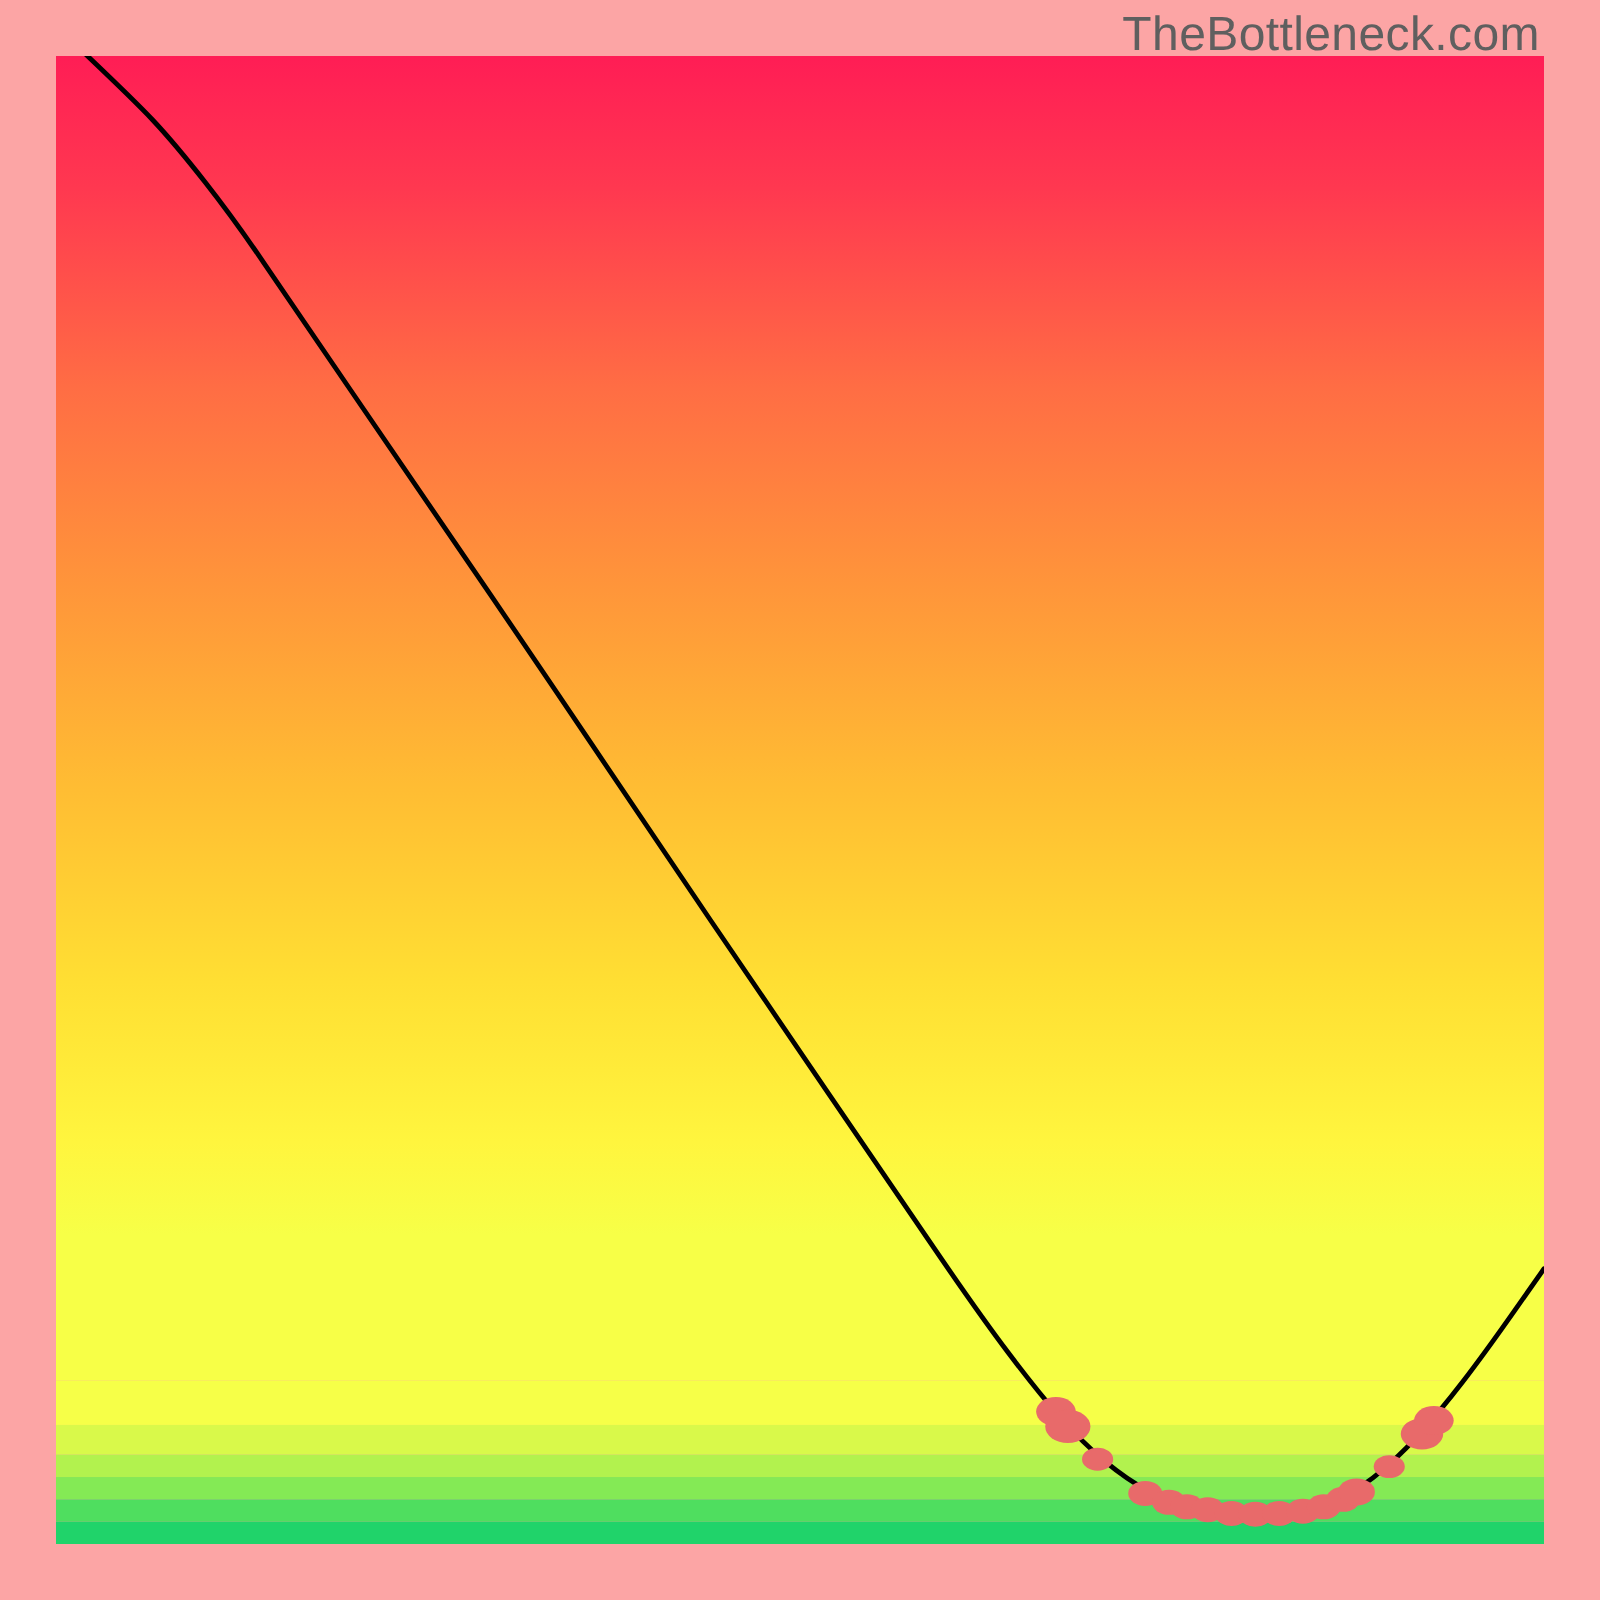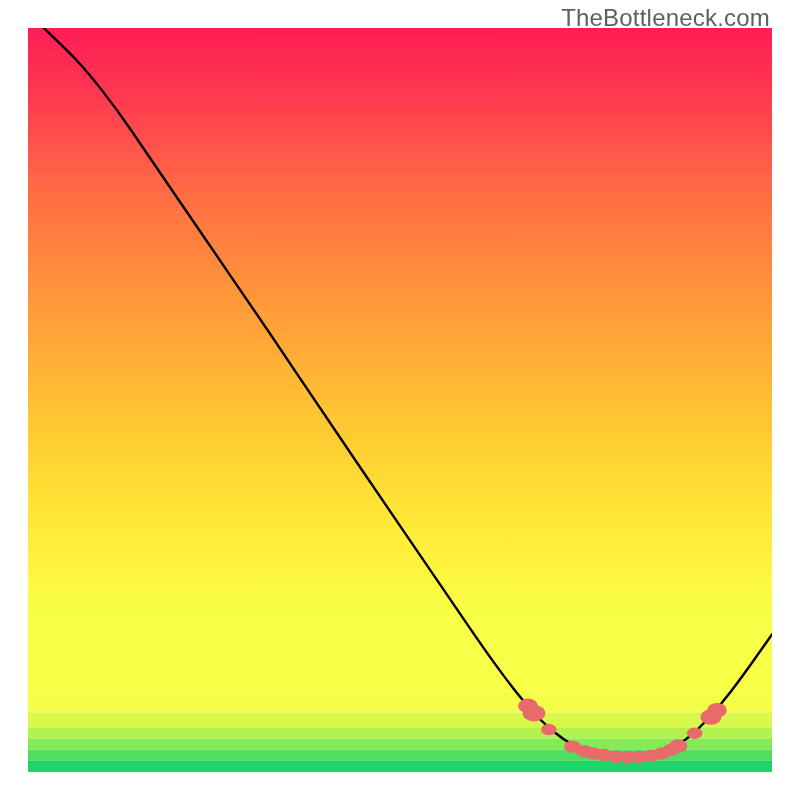--- a/index.html
+++ b/index.html
@@ -1,21 +1,21 @@
 <!DOCTYPE html>
 <html><head>
 <meta charset="utf-8">
 <style>
   * { margin: 0; padding: 0; box-sizing: border-box; }
   html, body { width: 800px; height: 800px; overflow: hidden; background: #000; }
   .frame {
     position: absolute;
     top: 0; left: 0;
     width: 800px; height: 800px;
-    background: #ffffff;
+    background: #fca5a5;
   }
   .plot-area {
     position: absolute;
     top: 28px;
     left: 28px;
     width: 744px;
     height: 744px;
     overflow: hidden;
   }
   .watermark {

